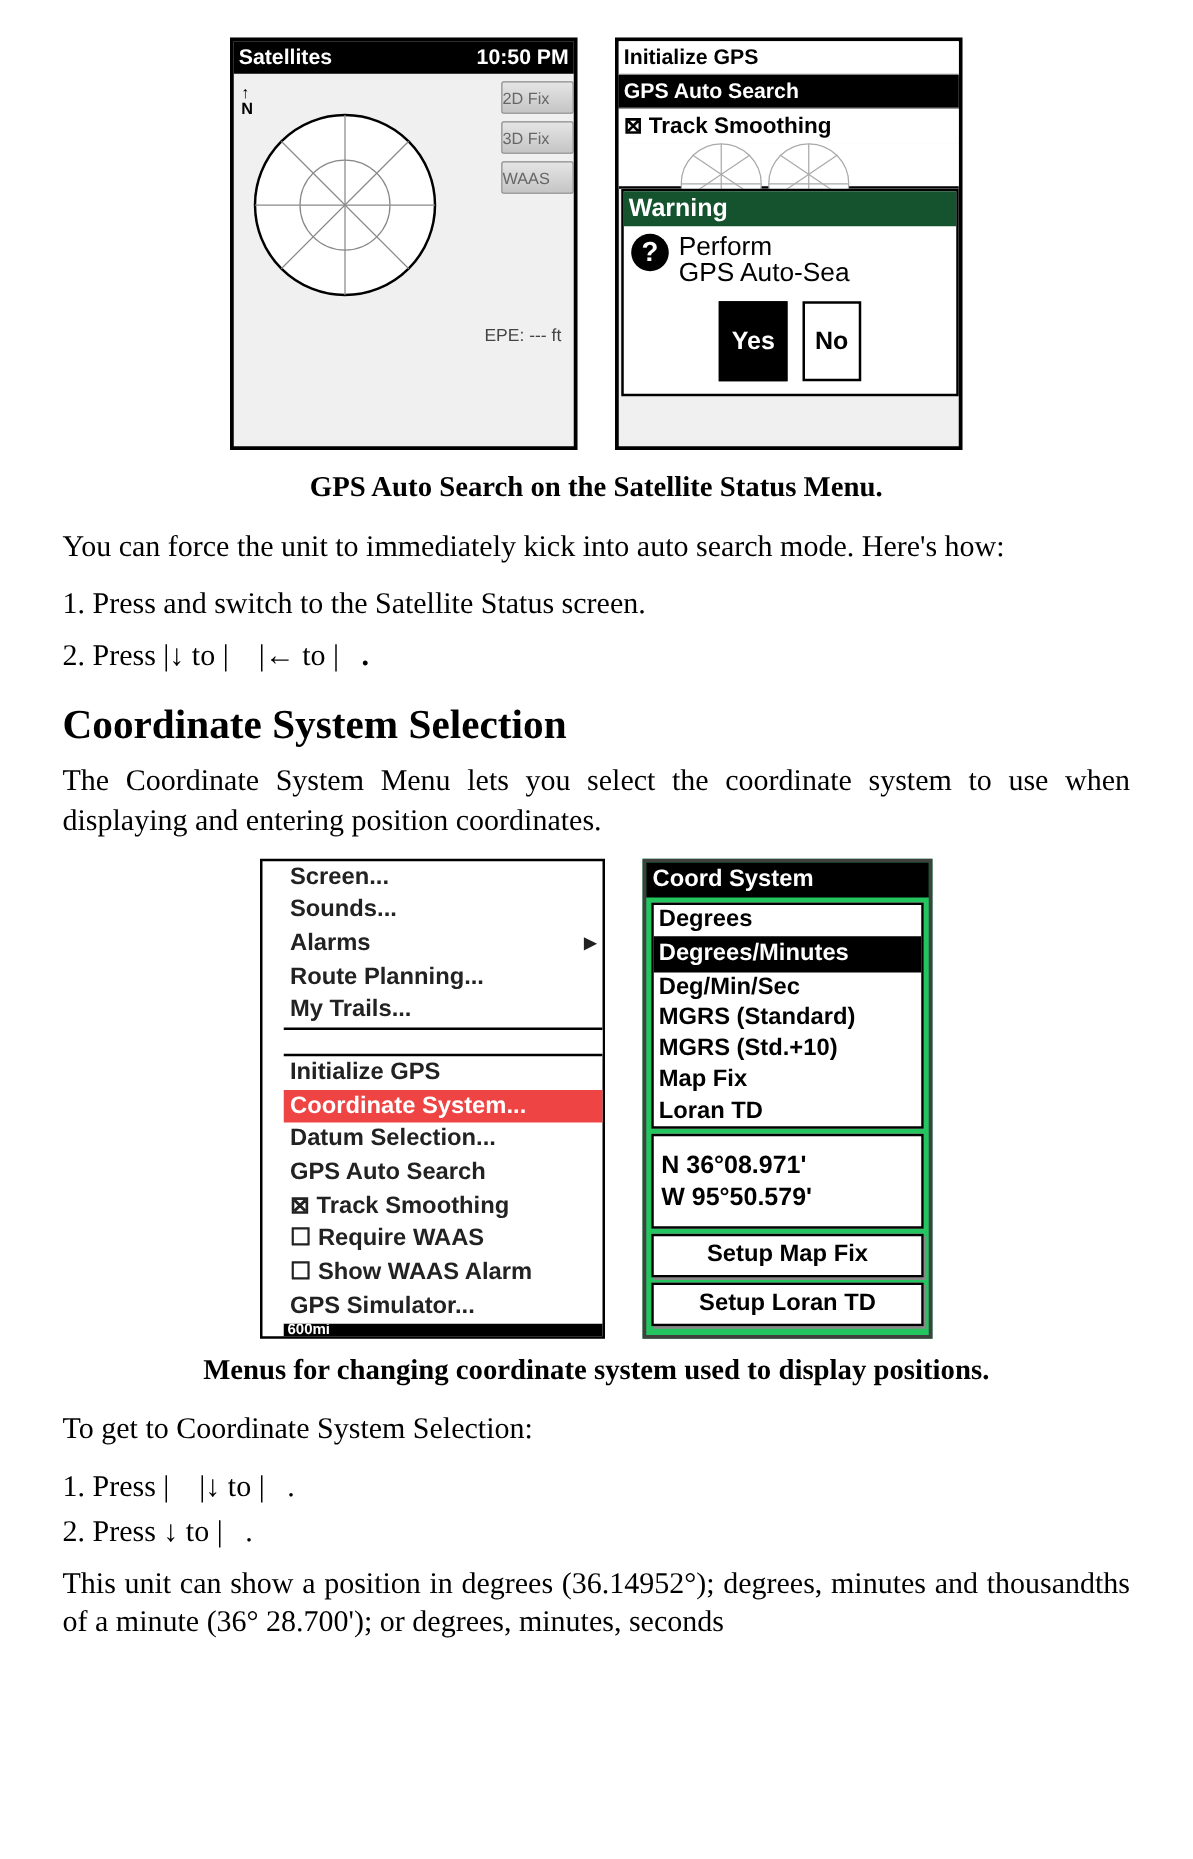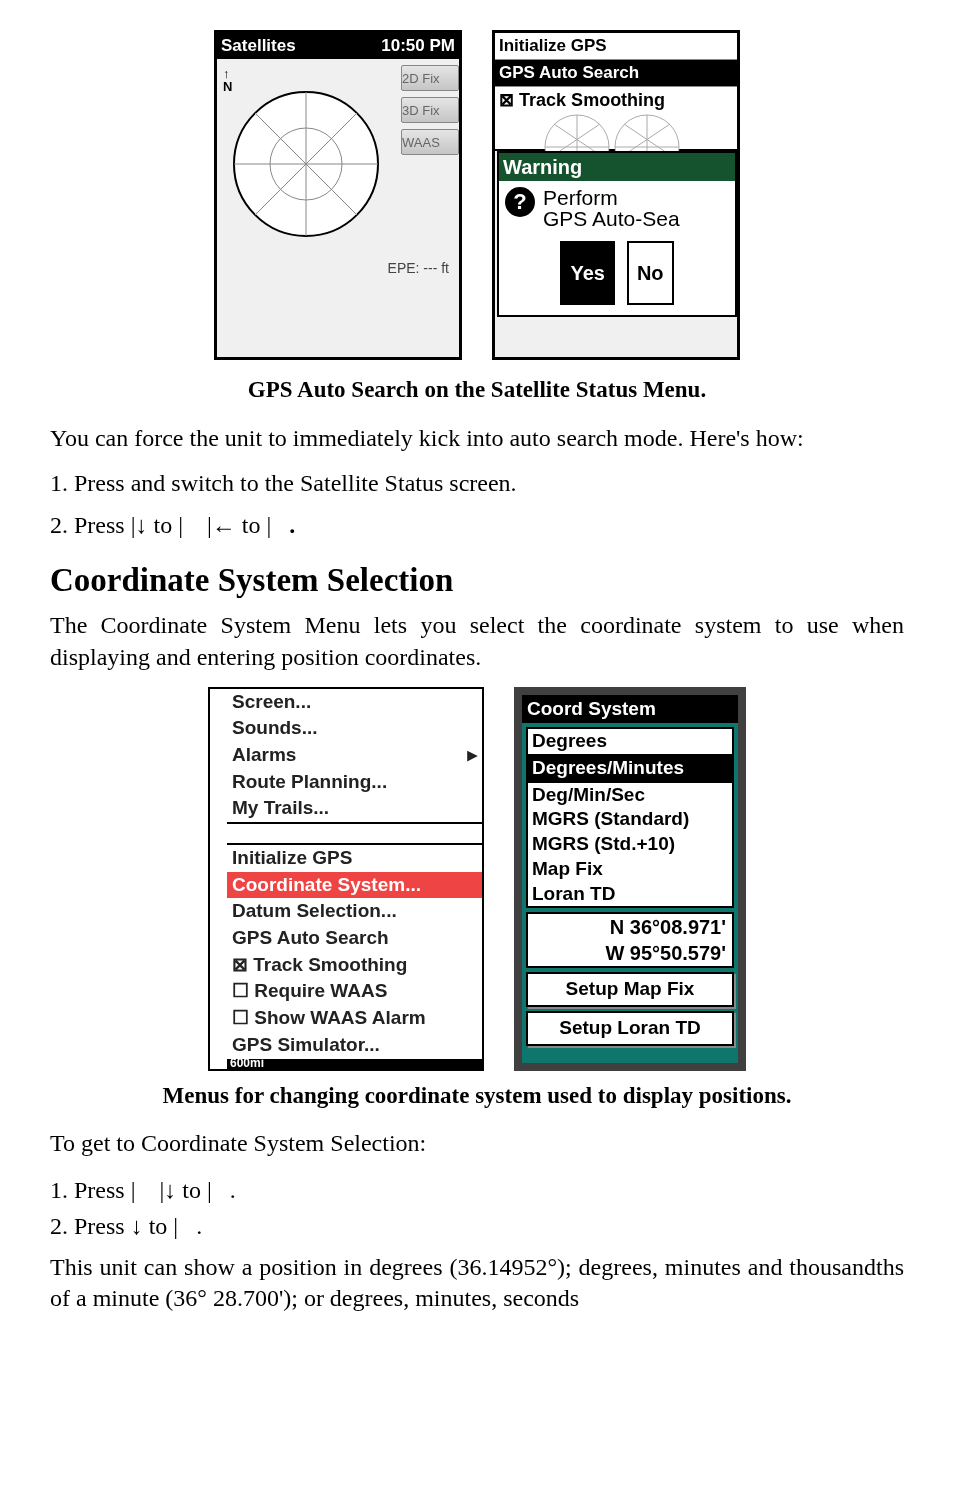--- a/index.html
+++ b/index.html
@@ -13,21 +13,21 @@
       font-size: 24px;
       line-height: 1.3;
     }
     .screenshots {
       display: flex;
       justify-content: center;
       gap: 30px;
       margin-bottom: 15px;
     }
     .screen {
-      width: 248px;
+      width: 278px;
       height: 330px;
       border: 3px solid black;
       background: #f0f0f0;
       position: relative;
       font-family: Arial, sans-serif;
       font-size: 16px;
     }
     .titlebar {
       background: black;
       color: white;
@@ -126,30 +126,30 @@
       font-weight: bold;
       font-size: 19px;
     }
     .menu-item { padding: 1px 5px; color: #222; display:flex; justify-content:space-between; align-items:center;margin-left:17px;}
     .menu-item.scroll { border-top: 2px solid black; border-bottom: 2px solid black; background: #fff; font-size: 13px; padding: 1px 5px; color:#000; letter-spacing:-0.5px;}
     .menu-item.selected { background: #ef4444; color: white; }
     .menu-item.footer { background: black; color: white; font-size: 12px; padding: 0 3px; height: 10px; overflow:hidden;}
     
     .coord-screen {
       width: 232px;
-      border: 8px solid #404040;
-      background: #0f766e;
+      border: 3px solid #404040;
+      background: #22c55e;
       font-family: Arial, sans-serif;
       font-weight: bold;
     }
     .coord-title { background: black; color: white; padding: 2px 5px; font-size: 19px; }
     .coord-list { border: 2px solid black; margin: 4px; background: white; }
     .coord-item { padding: 0 4px; font-size: 19px; }
     .coord-item.selected { background: black; color: white; padding: 2px 4px; }
-    .coord-display { border: 2px solid black; margin: 4px; background: white; padding: 0 6px; font-size: 20px; letter-spacing:0px;text-align:right;}
+    .coord-display { border: 2px solid black; margin: 4px; background: white; padding: 10px 6px; font-size: 20px; letter-spacing:0px;}
     .coord-btn { border: 2px solid black; margin: 4px; background: white; padding: 3px; text-align: center; font-size: 19px; box-shadow: 2px 2px 0 #888;}
     
     .arrow { font-family: Arial, sans-serif; font-weight: bold; }
   </style>
 </head>
 <body>
 
 <div class="screenshots">
 
   <div class="screen">

